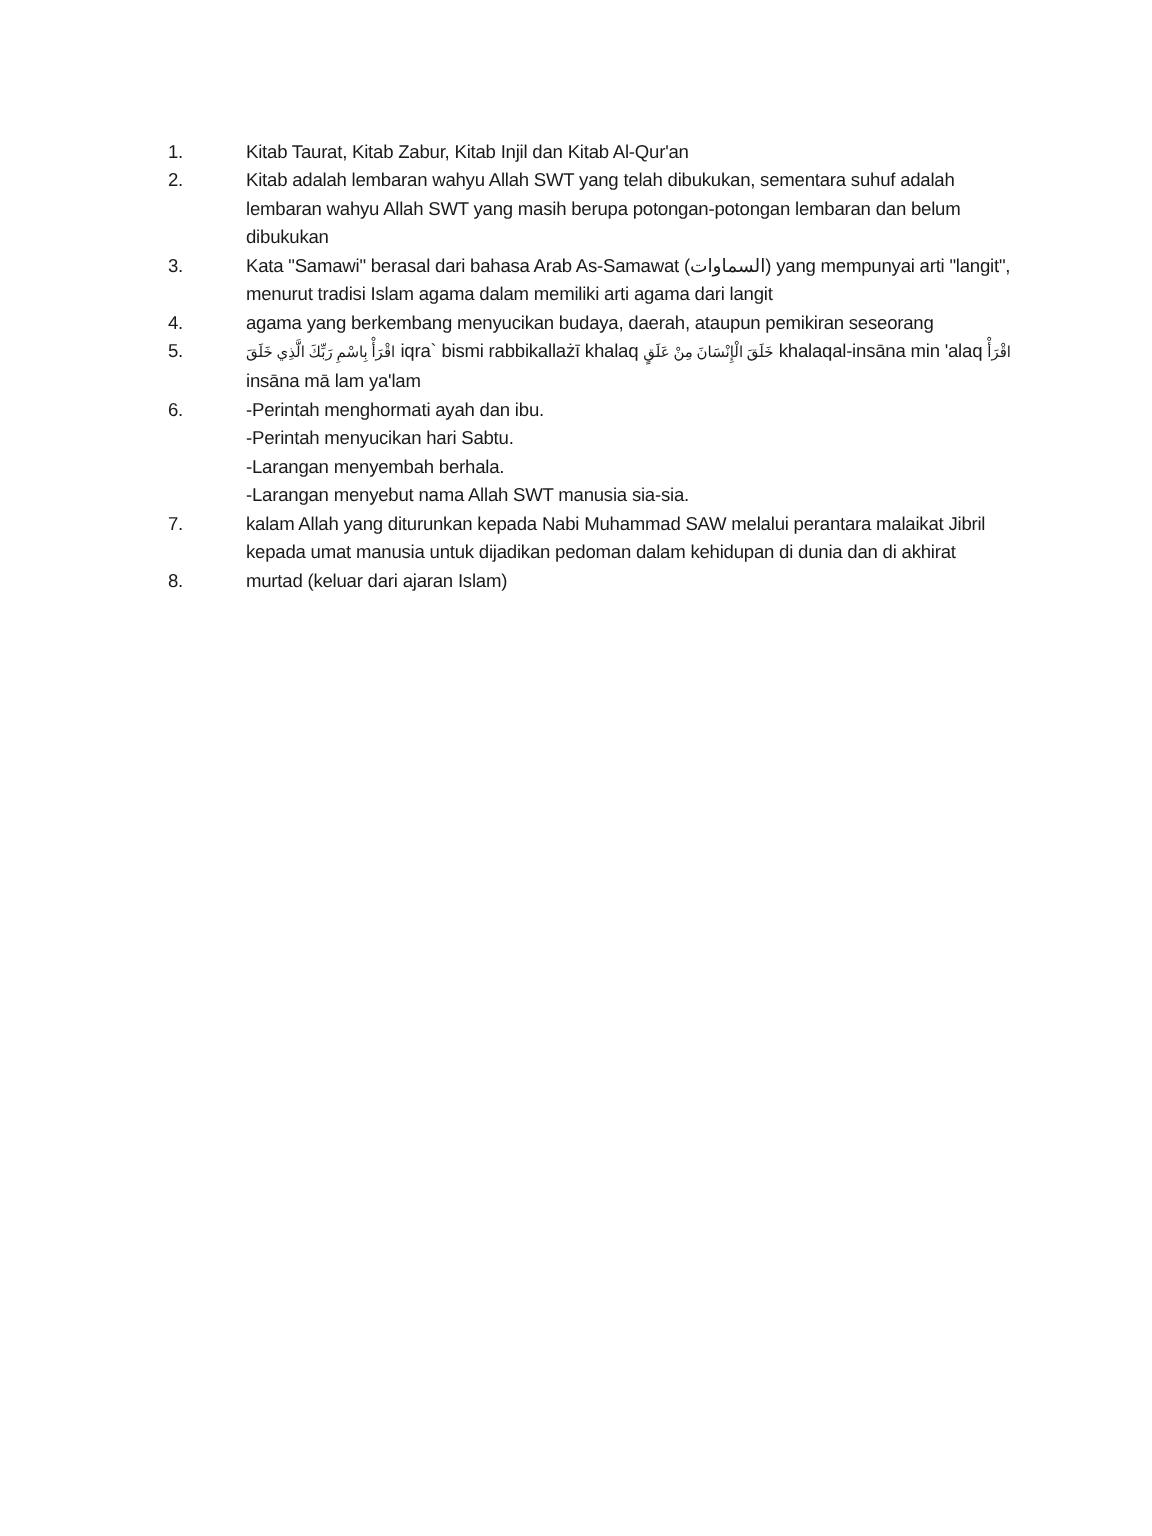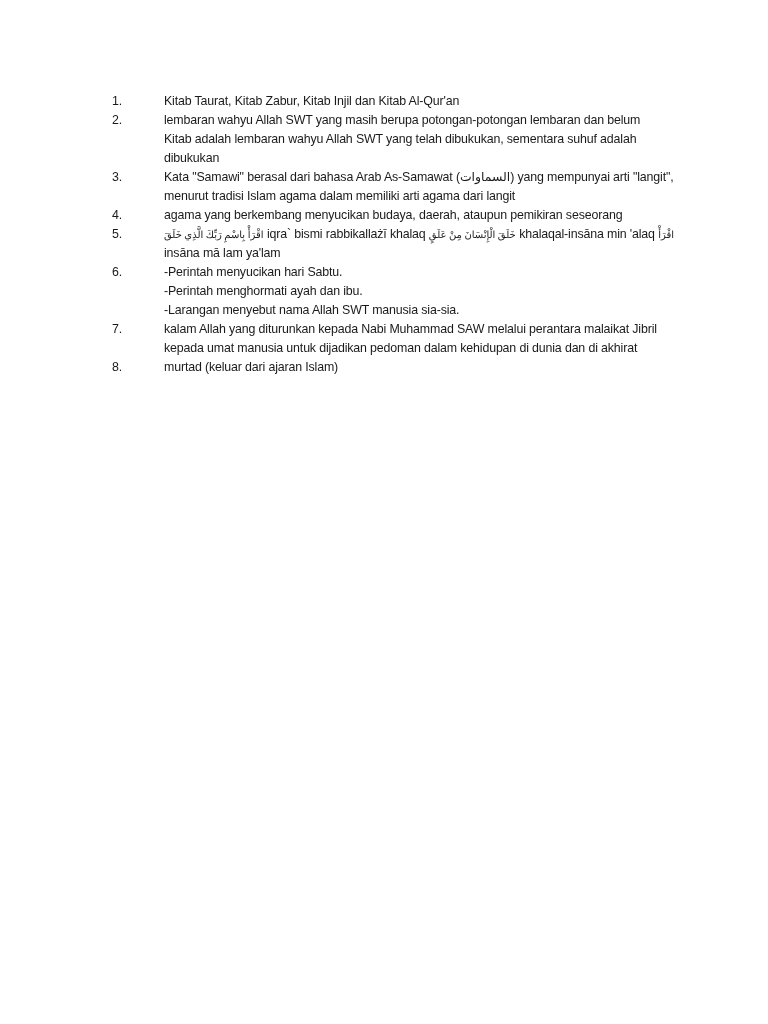--- a/index.html
+++ b/index.html
@@ -67,22 +67,22 @@
     <li class="answer-item">
       <span class="item-number">1.</span>
       <span class="item-body">
         <span class="item-line">Kitab Taurat, Kitab Zabur, Kitab Injil dan Kitab Al-Qur'an</span>
       </span>
     </li>
 
     <li class="answer-item">
       <span class="item-number">2.</span>
       <span class="item-body">
+        <span class="item-line">Kitab adalah lembaran wahyu Allah SWT yang telah dibukukan, sementara suhuf adalah</span>
         <span class="item-line">lembaran wahyu Allah SWT yang masih berupa potongan-potongan lembaran dan belum</span>
-        <span class="item-line">Kitab adalah lembaran wahyu Allah SWT yang telah dibukukan, sementara suhuf adalah</span>
         <span class="item-line">dibukukan</span>
       </span>
     </li>
 
     <li class="answer-item">
       <span class="item-number">3.</span>
       <span class="item-body">
         <span class="item-line">Kata "Samawi" berasal dari bahasa Arab As-Samawat (السماوات) yang mempunyai arti "langit",</span>
         <span class="item-line">menurut tradisi Islam agama dalam memiliki arti agama dari langit</span>
       </span>
@@ -101,22 +101,23 @@
         <span class="item-line">
           <span class="arabic">اقْرَأْ بِاسْمِ رَبِّكَ الَّذِي خَلَقَ</span><span> iqra` bismi rabbikallażī khalaq </span><span class="arabic">خَلَقَ الْإِنْسَانَ مِنْ عَلَقٍ</span><span> khalaqal-insāna min 'alaq </span><span class="arabic">اقْرَأْ</span>
         </span>
         <span class="item-line">insāna mā lam ya'lam</span>
       </span>
     </li>
 
     <li class="answer-item">
       <span class="item-number">6.</span>
       <span class="item-body">
+        <span class="item-line">-Perintah menghormati ayah dan ibu.</span>
         <span class="item-line">-Perintah menyucikan hari Sabtu.</span>
-        <span class="item-line">-Perintah menghormati ayah dan ibu.</span>
+        <span class="item-line">-Larangan menyembah berhala.</span>
         <span class="item-line">-Larangan menyebut nama Allah SWT manusia sia-sia.</span>
       </span>
     </li>
 
     <li class="answer-item">
       <span class="item-number">7.</span>
       <span class="item-body">
         <span class="item-line">kalam Allah yang diturunkan kepada Nabi Muhammad SAW melalui perantara malaikat Jibril</span>
         <span class="item-line">kepada umat manusia untuk dijadikan pedoman dalam kehidupan di dunia dan di akhirat</span>
       </span>

